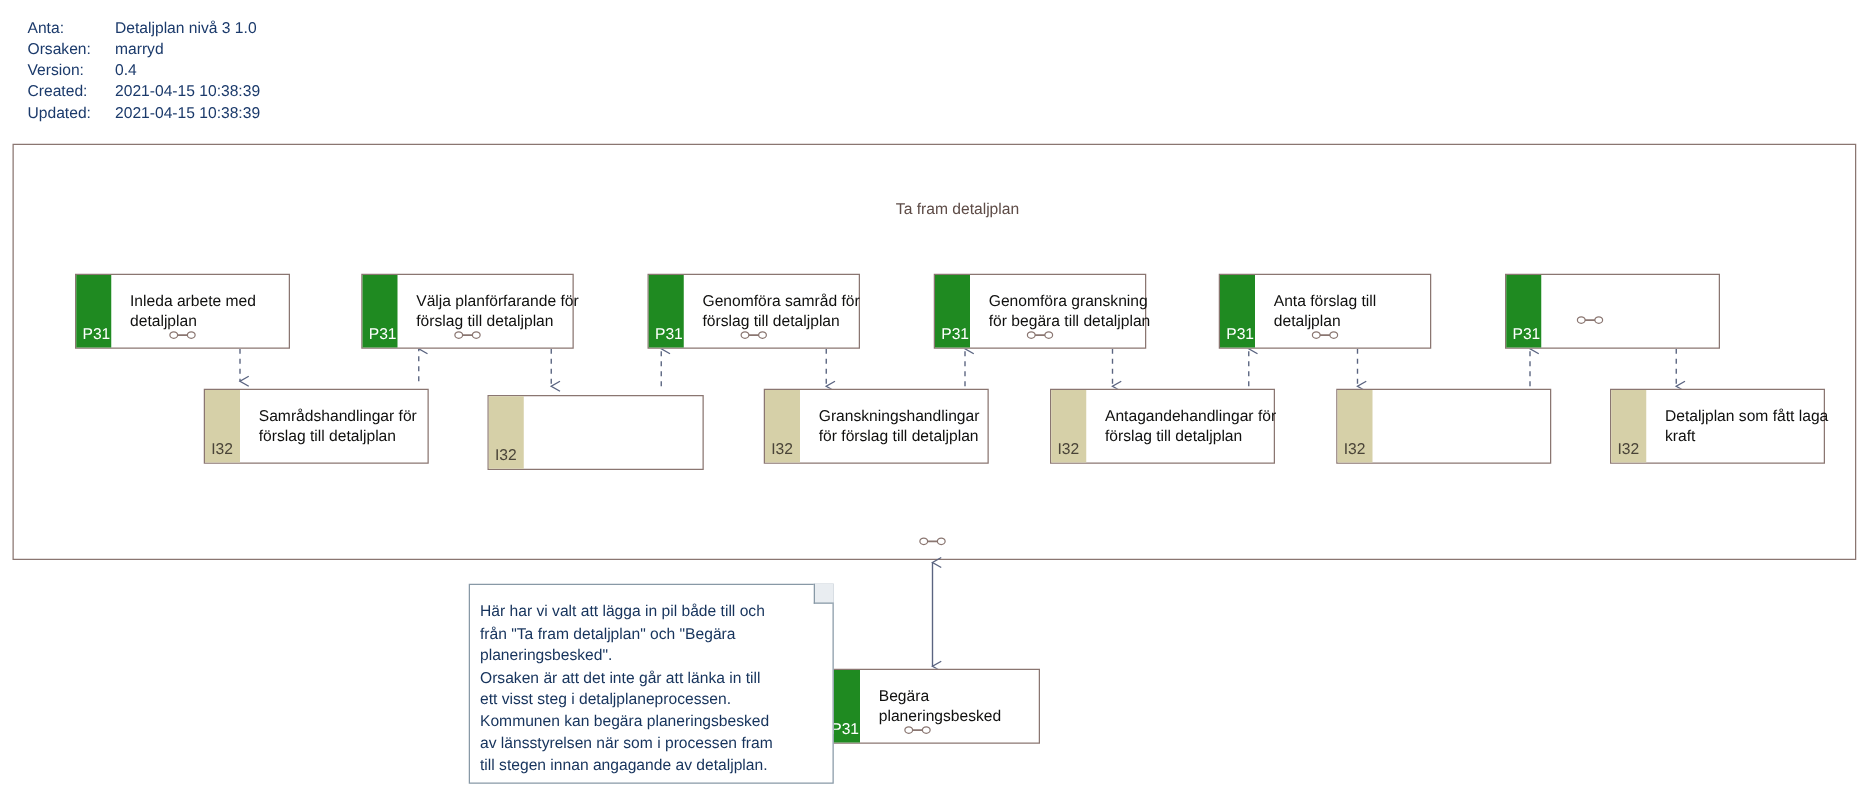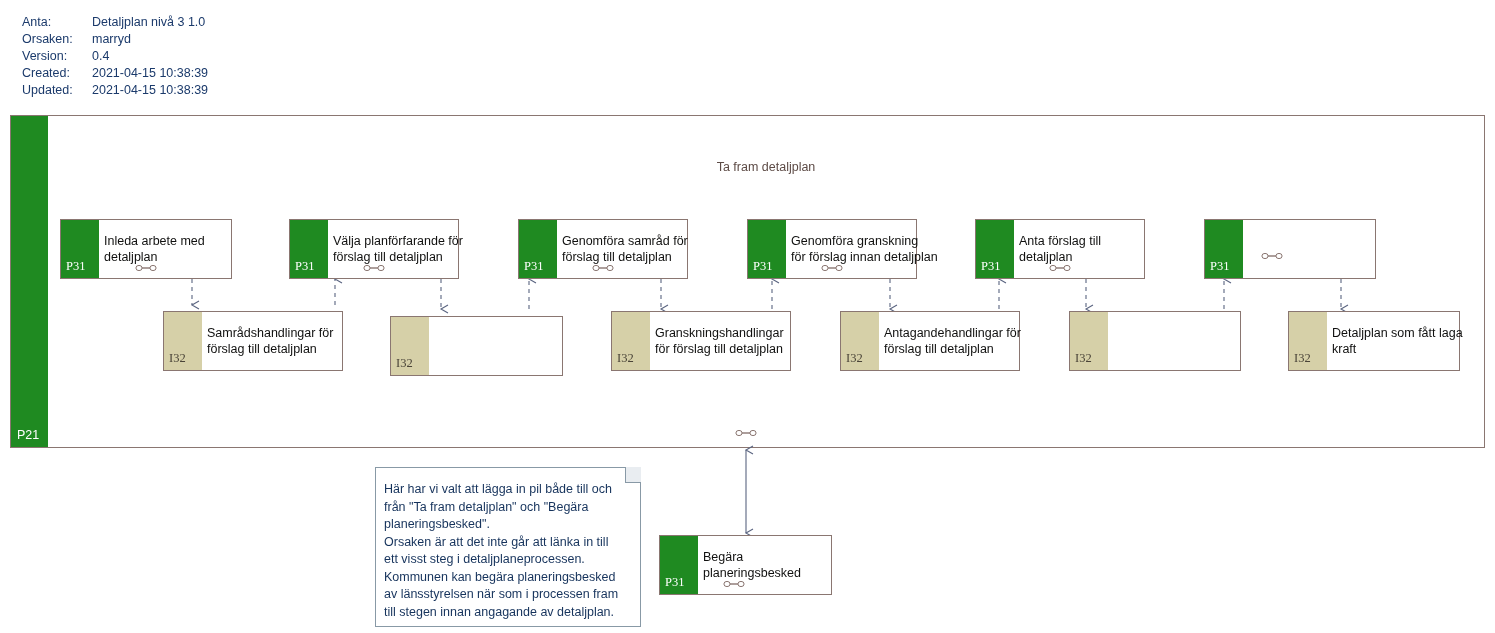--- a/index.html
+++ b/index.html
@@ -70,23 +70,22 @@
     position: absolute;
     box-sizing: border-box;
     background: #ffffff;
     border: 1px solid #8a7671;
   }
   .node .tab {
     position: absolute;
     left: 0;
     top: 0;
     bottom: 0;
-    width: 38px;
+    width: 28px;
     box-sizing: border-box;
-    font-family: Liberation Serif, serif;
   }
   .node.proc .tab { background: #1f8a21; }
   .node.info .tab { background: #d6d0a8; }
   .node .tab-label {
     position: absolute;
     left: 5px;
     bottom: 4px;
     font-size: 12.5px;
     white-space: nowrap;
   }
@@ -122,21 +121,21 @@
     position: absolute;
     pointer-events: none;
     overflow: visible;
   }
 
   
   #note {
     position: absolute;
     left: 375px;
     top: 467px;
-    width: 266px;
+    width: 292px;
     height: 160px;
     box-sizing: border-box;
     border: 1px solid #8899a6;
     background: #ffffff;
   }
   #note-fold {
     position: absolute;
     right: -1px;
     top: -1px;
     width: 15px;
@@ -185,23 +184,20 @@
     <span class="lbl">Created:</span>
     <span class="val">2021-04-15 10:38:39</span>
   </div>
   <div class="row">
     <span class="lbl">Updated:</span>
     <span class="val">2021-04-15 10:38:39</span>
   </div>
 </div>
 
 <div id="pool">
-  <div id="pool-band">
-    <span id="pool-band-label">P21</span>
-  </div>
   <div id="pool-title">Ta fram detaljplan</div>
 </div>
 
 <svg class="conn" style="left:0;top:0;width:1495px;height:633px;">
   <defs>
     <marker id="ah" markerWidth="10" markerHeight="10" refX="5" refY="8" orient="auto" markerUnits="userSpaceOnUse">
       <path d="M1,1 L5,8 L9,1" fill="none" stroke="#5a6480" stroke-width="1.1"></path>
     </marker>
     <marker id="ahu" markerWidth="10" markerHeight="10" refX="5" refY="2" orient="auto-start-reverse" markerUnits="userSpaceOnUse">
       <path d="M1,9 L5,2 L9,9" fill="none" stroke="#5a6480" stroke-width="1.1"></path>
@@ -277,21 +273,21 @@
     <line x1="7" y1="4" x2="15" y2="4" stroke="#8a7671" stroke-width="1.4"></line>
   </svg>
 </div>
 
 <div class="node proc" style="left:747px;top:219px;width:170px;height:60px;">
   <div class="tab">
     <span class="tab-label">P31</span>
   </div>
   <div class="body">
     <span class="label">Genomföra granskning
-för förslag innan detaljplan</span>
+för begära till detaljplan</span>
   </div>
   <svg class="linkicon" viewBox="0 0 22 8">
     <ellipse cx="4" cy="4" rx="3.1" ry="2.6" fill="none" stroke="#8a7671" stroke-width="1"></ellipse>
     <ellipse cx="18" cy="4" rx="3.1" ry="2.6" fill="none" stroke="#8a7671" stroke-width="1"></ellipse>
     <line x1="7" y1="4" x2="15" y2="4" stroke="#8a7671" stroke-width="1.4"></line>
   </svg>
 </div>
 
 <div class="node proc" style="left:975px;top:219px;width:170px;height:60px;">
   <div class="tab">

